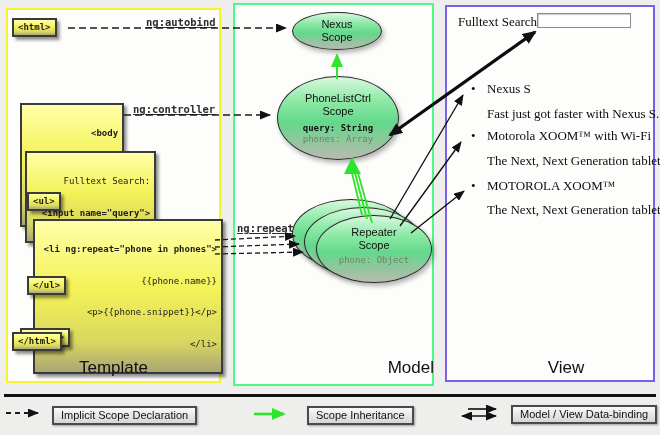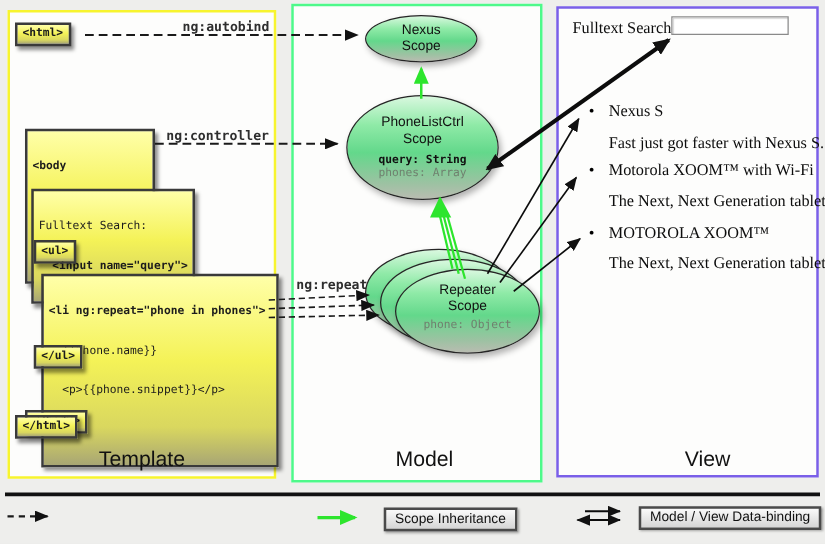--- a/index.html
+++ b/index.html
@@ -6,39 +6,39 @@
   body{background:#e9e9e7;font-family:"Liberation Sans",sans-serif;}
   #stage{position:relative;width:660px;height:435px;background:#eeeeec;overflow:hidden;}
 
   
   .col{position:absolute;background:#fdfdfc;border:2px solid #000;}
   #col-template{left:6px;top:8px;width:211px;height:371px;border-color:var(--template-border);}
   #col-model{left:233px;top:3px;width:197px;height:379px;border-color:var(--model-border);}
   #col-view{left:445px;top:5px;width:206px;height:373px;border-color:var(--view-border);}
   .col-label{position:absolute;text-align:center;font-size:17px;color:#111;}
   #lbl-template{left:6px;top:358px;width:215px;}
-  #lbl-model{left:232px;top:358px;width:215px;}
+  #lbl-model{left:219px;top:358px;width:215px;text-align:right;}
   #lbl-view{left:445px;top:358px;width:242px;}
 
   
   .code-box{position:absolute;background:linear-gradient(180deg,#ffffa8 0%,#f4f257 45%,#d9d75f 80%,#a8a674 100%);
     border:2px solid #3a3a3a;box-shadow:2.5px 3px 3px rgba(0,0,0,.45);
     font-family:"DejaVu Sans Mono",monospace;font-size:9px;line-height:10.5px;font-weight:bold;
-    color:#1c1c1c;padding:2px 4px;white-space:pre;}
+    color:#1c1c1c;padding:2px 4px;white-space:pre;text-align:right;}
   #box-html-open{left:12px;top:18px;}
   #box-body-open{left:20px;top:103px;}
   #box-fulltext{left:25px;top:151px;}
   #box-ul-open{left:27px;top:192px;}
   #box-li{left:33px;top:219px;width:178px;}
   #box-ul-close{left:27px;top:276px;}
   #box-body-close{left:20px;top:302px;margin-top:26px;}
   #box-html-close{left:12px;top:332px;}
 
   
-  .arrow-label{position:absolute;font-family:"DejaVu Sans Mono",monospace;font-weight:bold;font-size:10.5px;color:#2e2e2e;}
+  .arrow-label{position:absolute;font-family:"DejaVu Sans Mono",monospace;font-weight:bold;font-size:10.5px;color:#2e2e2e;text-decoration:underline;}
   #lbl-autobind{left:146px;top:16px;}
   #lbl-controller{left:133px;top:103px;}
   #lbl-repeat{left:237px;top:222px;}
 
   
   .scope{position:absolute;border:1.6px solid #262626;border-radius:50%;
     background:linear-gradient(180deg,#d9f8df 0%,#8feaa7 28%,#63d88b 55%,#9cc2a2 85%,#b9bcb1 100%);
     box-shadow:2px 3px 5px rgba(0,0,0,.3);text-align:center;color:#111;}
   .scope-title{font-size:11px;line-height:12.5px;}
   .scope-prop{font-family:"DejaVu Sans Mono",monospace;font-size:9px;line-height:11px;}
@@ -132,20 +132,21 @@
   <div class="view-line" style="top:128px">Motorola XOOM™ with Wi-Fi</div>
   <div class="view-line" style="top:153px">The Next, Next Generation tablet.</div>
   <span class="bullet" style="top:178px">•</span>
   <div class="view-line" style="top:178px">MOTOROLA XOOM™</div>
   <div class="view-line" style="top:202px">The Next, Next Generation tablet.</div>
 
   <div class="col-label" id="lbl-template">Template</div>
   <div class="col-label" id="lbl-model">Model</div>
   <div class="col-label" id="lbl-view">View</div>
 
+  <div class="legend-box" id="legend-implicit">Implicit Scope Declaration</div>
   <div class="legend-box" id="legend-inheritance">Scope Inheritance</div>
   <div class="legend-box" id="legend-binding">Model / View Data-binding</div>
 
   <svg id="overlay" width="660" height="435" viewBox="0 0 660 435">
     <defs>
       <marker id="ah" markerUnits="userSpaceOnUse" markerWidth="11" markerHeight="9" refX="10" refY="4.5" orient="auto-start-reverse">
         <path d="M0,0 L11,4.5 L0,9 z" fill="#111"></path>
       </marker>
       <marker id="ahb" markerUnits="userSpaceOnUse" markerWidth="14" markerHeight="12" refX="12" refY="6" orient="auto-start-reverse">
         <path d="M0,0 L14,6 L0,12 z" fill="#111"></path>

